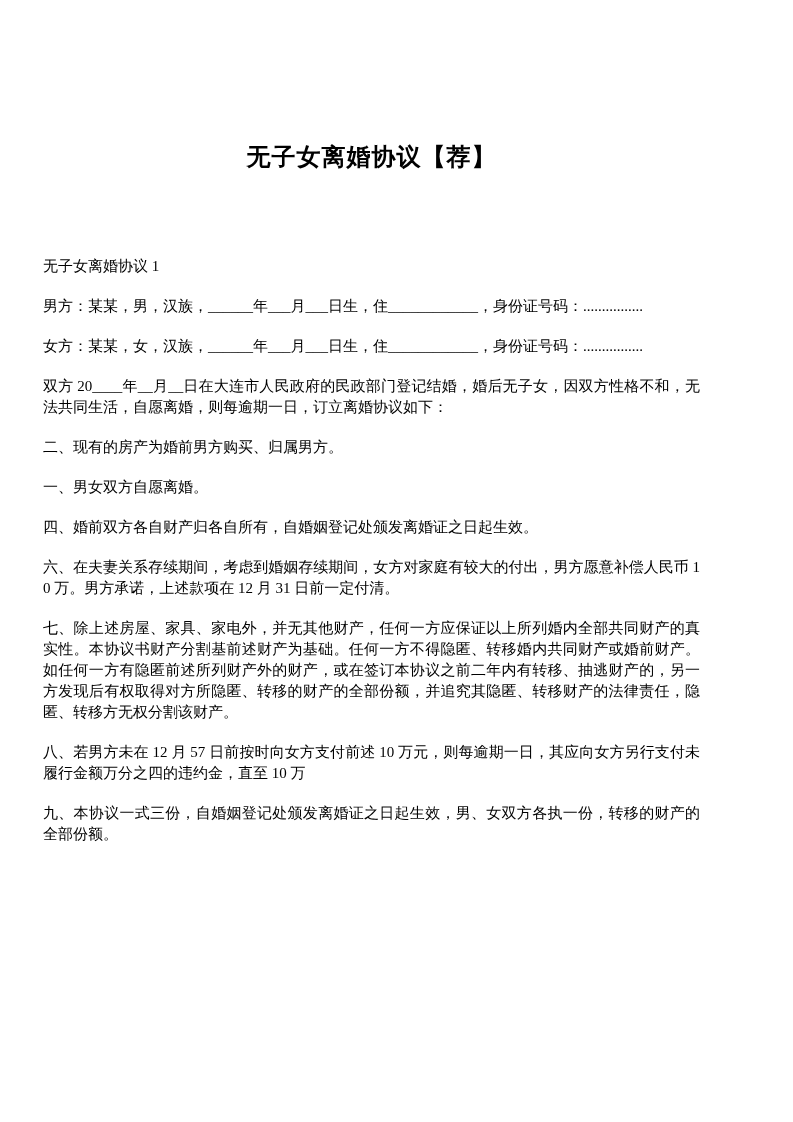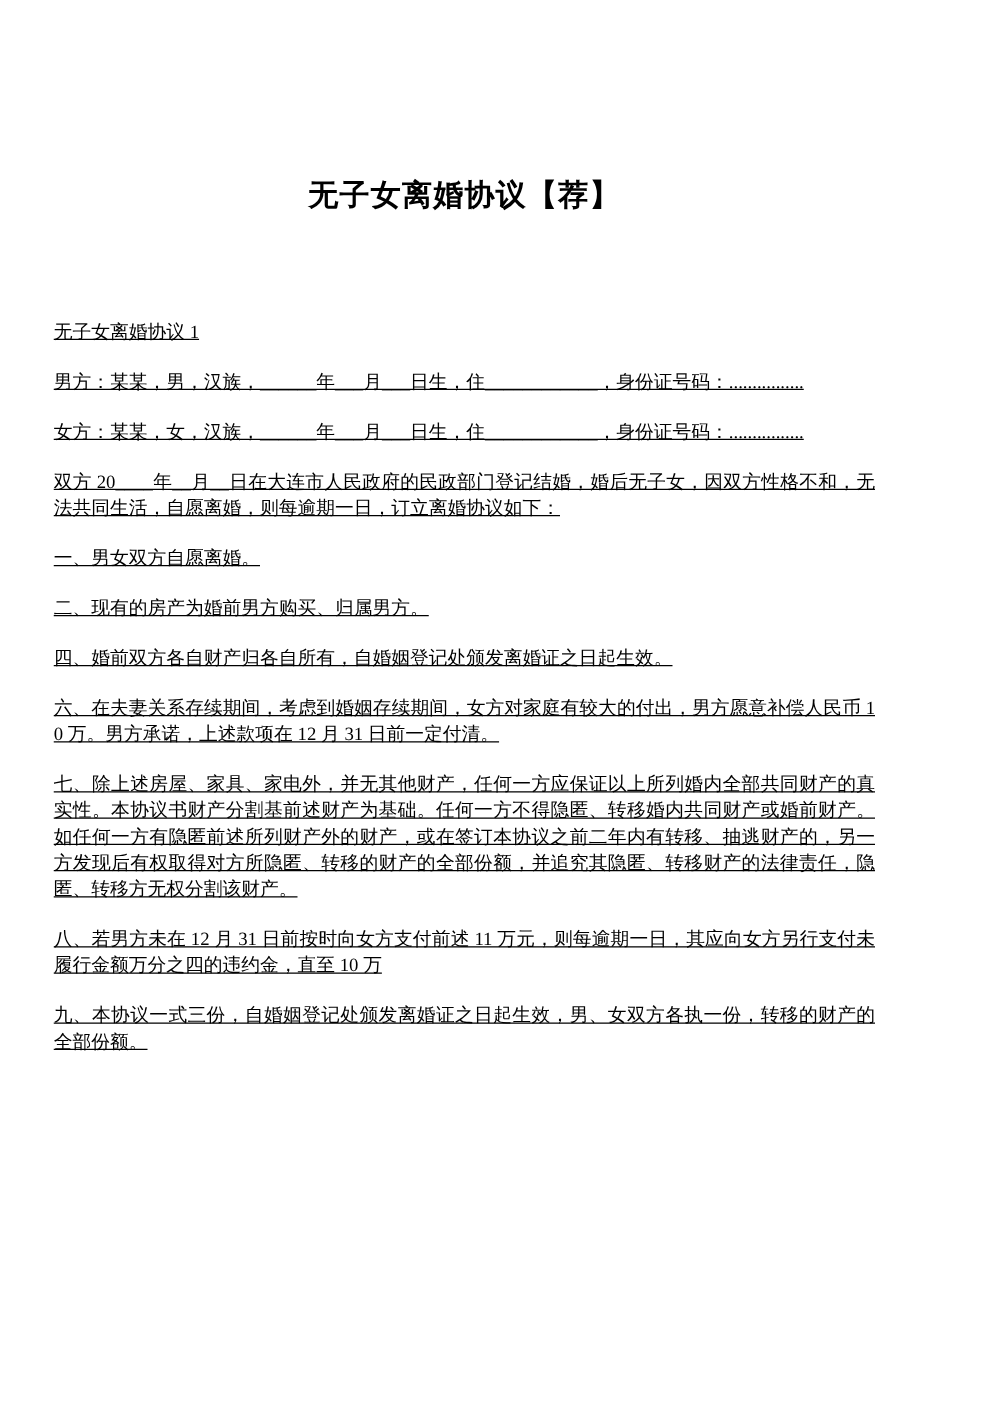--- a/index.html
+++ b/index.html
@@ -25,35 +25,34 @@
     font-weight: bold;
     margin: 0 0 82px 0;
     letter-spacing: 1px;
   }
   .doc-body p {
     font-size: 15px;
     line-height: 21px;
     margin: 0 0 19px 0;
     text-align: justify;
     word-break: break-all;
-    text-decoration: underline;
   }
 </style>
 </head>
 <body>
 
 <div class="page">
   <h1 class="doc-title">无子女离婚协议【荐】</h1>
 
   <div class="doc-body">
     <p>无子女离婚协议 1</p>
     <p>男方：某某，男，汉族，______年___月___日生，住____________，身份证号码：................</p>
     <p>女方：某某，女，汉族，______年___月___日生，住____________，身份证号码：................</p>
     <p>双方 20____年__月__日在大连市人民政府的民政部门登记结婚，婚后无子女，因双方性格不和，无法共同生活，自愿离婚，则每逾期一日，订立离婚协议如下：</p>
+    <p>二、现有的房产为婚前男方购买、归属男方。</p>
     <p>一、男女双方自愿离婚。</p>
-    <p>二、现有的房产为婚前男方购买、归属男方。</p>
     <p>四、婚前双方各自财产归各自所有，自婚姻登记处颁发离婚证之日起生效。</p>
     <p>六、在夫妻关系存续期间，考虑到婚姻存续期间，女方对家庭有较大的付出，男方愿意补偿人民币 10 万。男方承诺，上述款项在 12 月 31 日前一定付清。</p>
     <p>七、除上述房屋、家具、家电外，并无其他财产，任何一方应保证以上所列婚内全部共同财产的真实性。本协议书财产分割基前述财产为基础。任何一方不得隐匿、转移婚内共同财产或婚前财产。如任何一方有隐匿前述所列财产外的财产，或在签订本协议之前二年内有转移、抽逃财产的，另一方发现后有权取得对方所隐匿、转移的财产的全部份额，并追究其隐匿、转移财产的法律责任，隐匿、转移方无权分割该财产。</p>
-    <p>八、若男方未在  12 月 31 日前按时向女方支付前述 11 万元，则每逾期一日，其应向女方另行支付未履行金额万分之四的违约金，直至 10 万</p>
+    <p>八、若男方未在  12 月 57 日前按时向女方支付前述 10 万元，则每逾期一日，其应向女方另行支付未履行金额万分之四的违约金，直至 10 万</p>
     <p>九、本协议一式三份，自婚姻登记处颁发离婚证之日起生效，男、女双方各执一份，转移的财产的全部份额。</p>
   </div>
 </div>
 
 </body></html>

